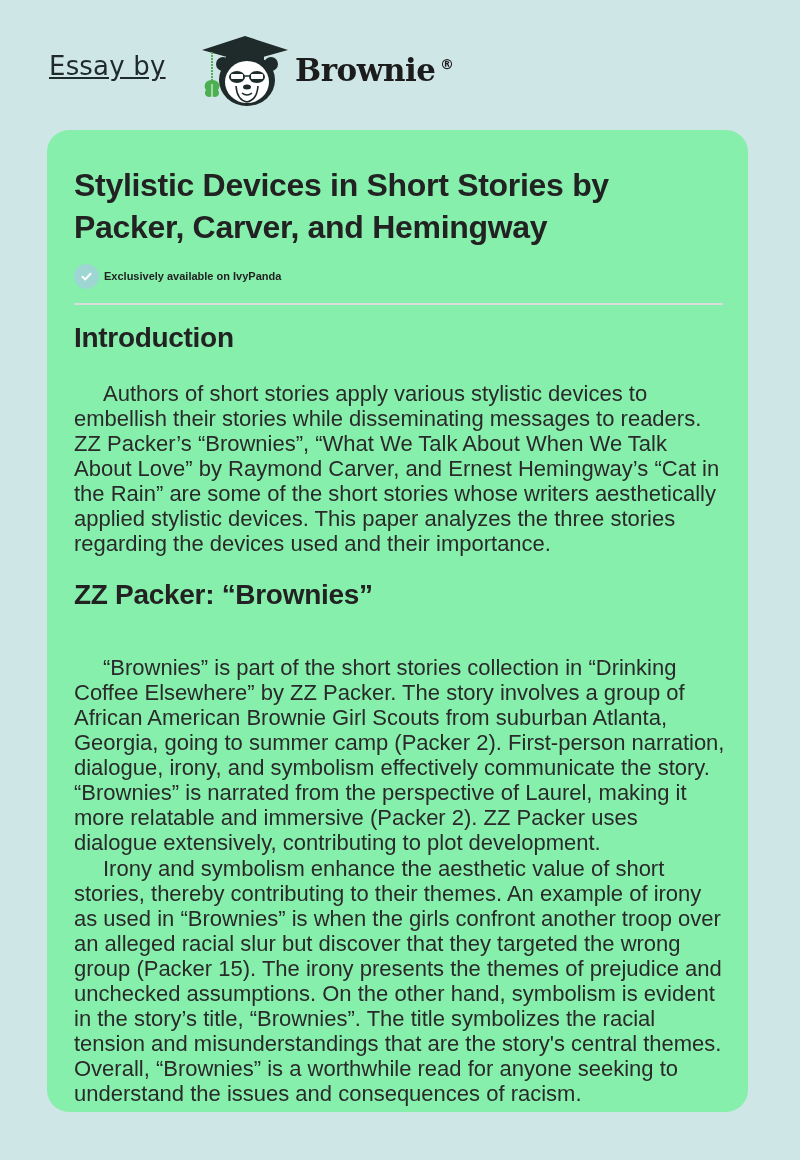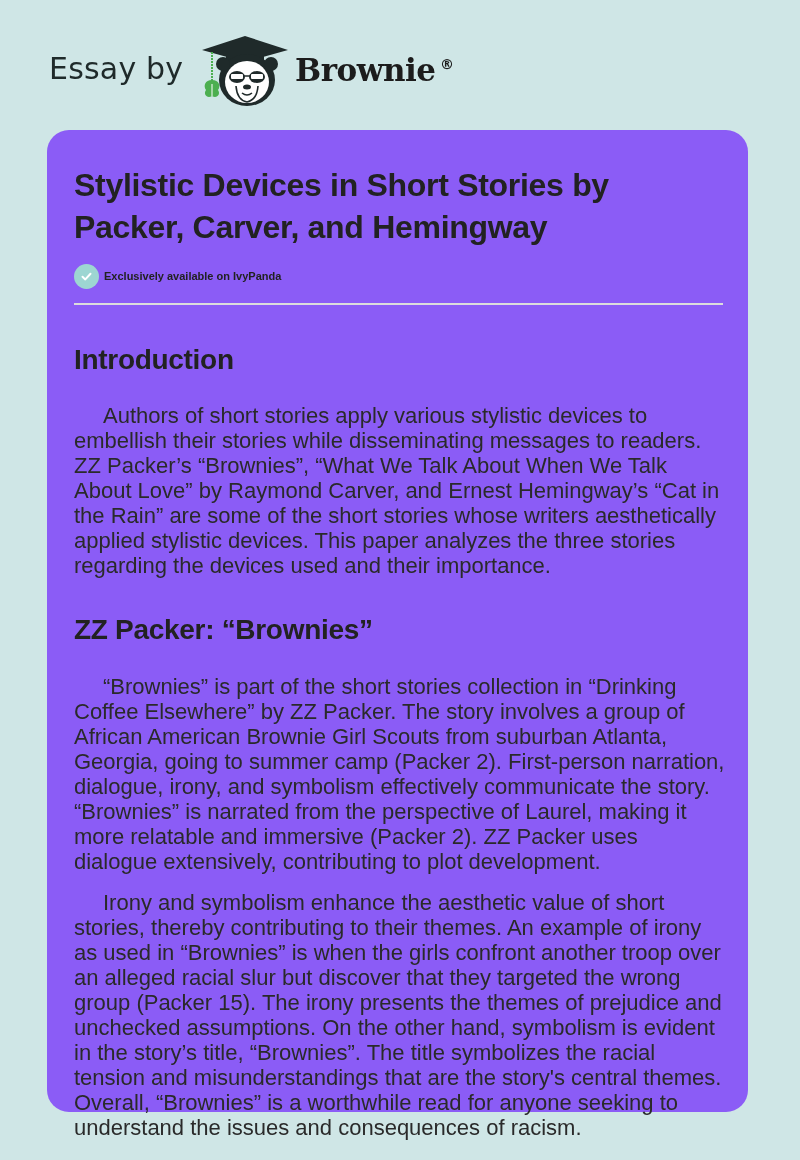--- a/index.html
+++ b/index.html
@@ -20,23 +20,24 @@
       left: 0;
       top: 0;
       width: 800px;
       height: 120px;
     }
     .essay-by {
       position: absolute;
       left: 49px;
       top: 51px;
       font-family: "DejaVu Sans", sans-serif;
-      font-size: 30px;
+      font-size: 26px;
       color: #1f2a2a;
       letter-spacing: 0.2px;
+      text-decoration: underline;
     }
     .logo-icon {
       position: absolute;
       left: 200px;
       top: 34px;
       width: 90px;
       height: 76px;
     }
     .logo-text {
       position: absolute;
@@ -56,21 +57,21 @@
       font-size: 14px;
       font-weight: bold;
       color: #1c1c1c;
     }
     .card {
       position: absolute;
       left: 47px;
       top: 130px;
       width: 701px;
       height: 982px;
-      background: #8b5cf6;
+      background: #86efac;
       border-radius: 22px;
     }
     .title {
       position: absolute;
       left: 27px;
       top: 34px;
       width: 640px;
       margin: 0;
       font-family: "Liberation Sans", sans-serif;
       font-weight: bold;
@@ -106,43 +107,43 @@
       position: absolute;
       left: 27px;
       top: 173px;
       width: 649px;
       height: 2px;
       background: #dcdcdc;
     }
     .content {
       position: absolute;
       left: 27px;
-      top: 210px;
+      top: 188px;
       width: 652px;
     }
     .section-heading {
       margin: 0;
       font-weight: bold;
       font-size: 28px;
       line-height: 40px;
       color: #222222;
       letter-spacing: -0.3px;
     }
     .paragraph {
       margin: 0;
       font-size: 22px;
       line-height: 25px;
       color: #2a2a2a;
       text-indent: 29px;
     }
     .h-intro { margin-top: 0; }
     .p-intro { margin-top: 23px; }
-    .h-packer { margin-top: 32px; }
-    .p-packer1 { margin-top: 24px; }
-    .p-packer2 { margin-top: 16px; }
+    .h-packer { margin-top: 19px; }
+    .p-packer1 { margin-top: 40px; }
+    .p-packer2 { margin-top: 1px; }
   </style>
 </head>
 <body>
 
 <div class="header">
   <span class="essay-by">Essay by</span>
   <span class="logo-icon">
     <svg width="90" height="76" viewBox="0 0 90 76" xmlns="http://www.w3.org/2000/svg">
 
       <polygon points="45,2 88,16 45,28 2,16" fill="#1f2a2a"></polygon>

